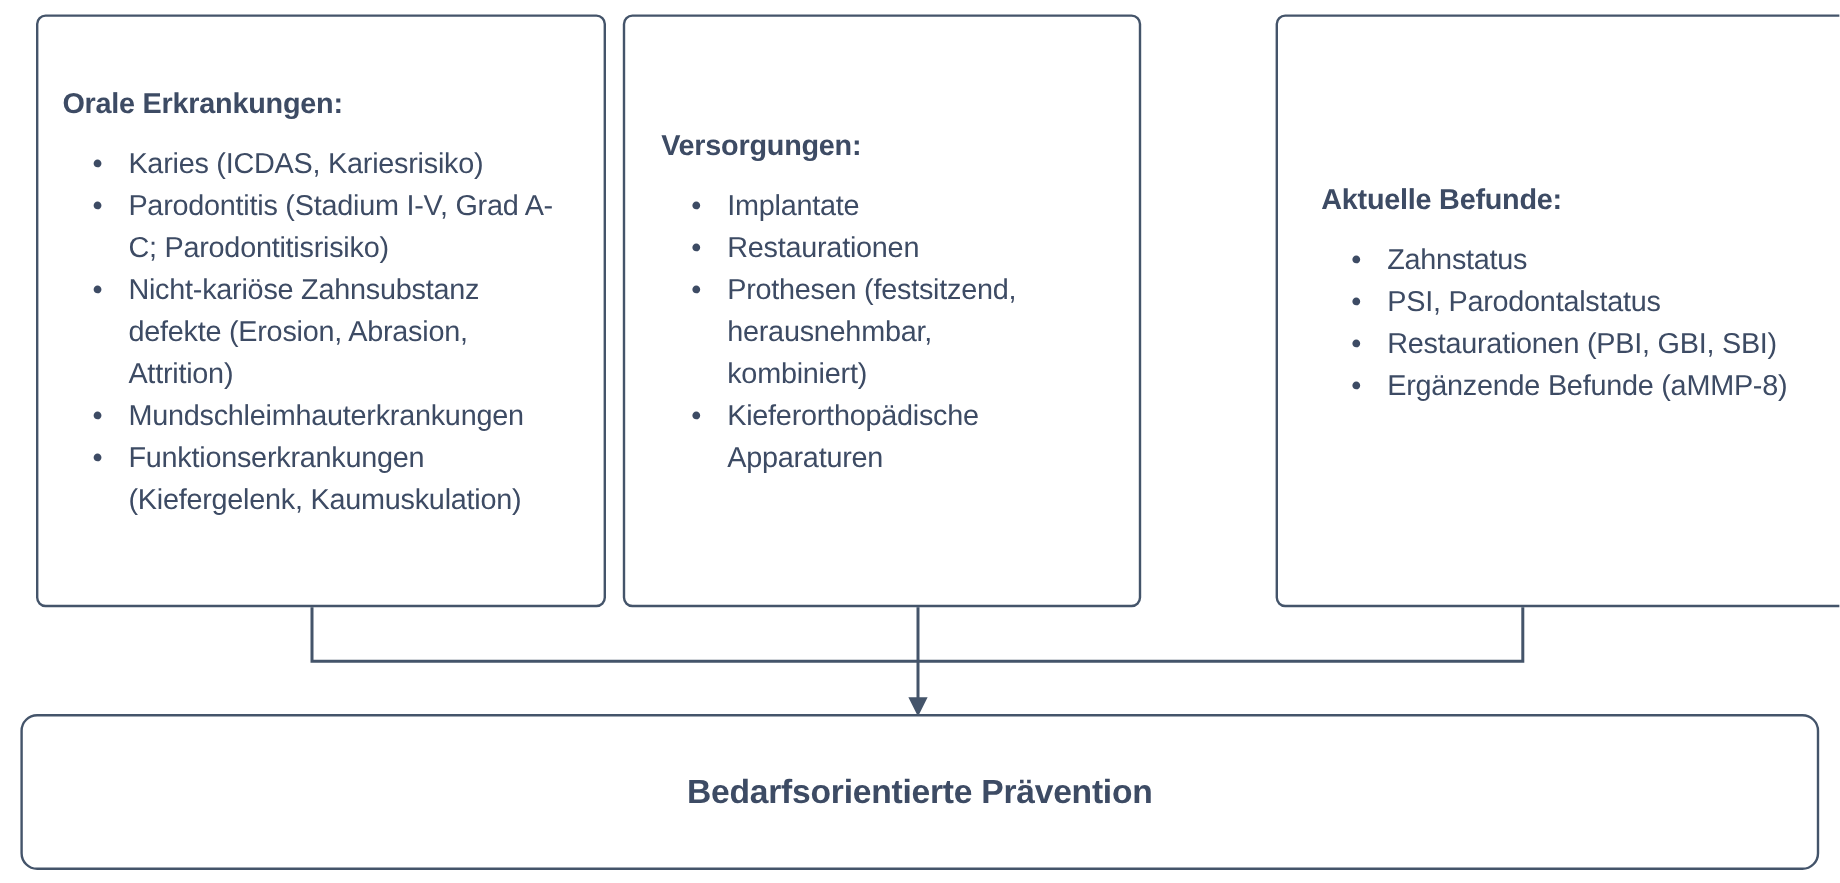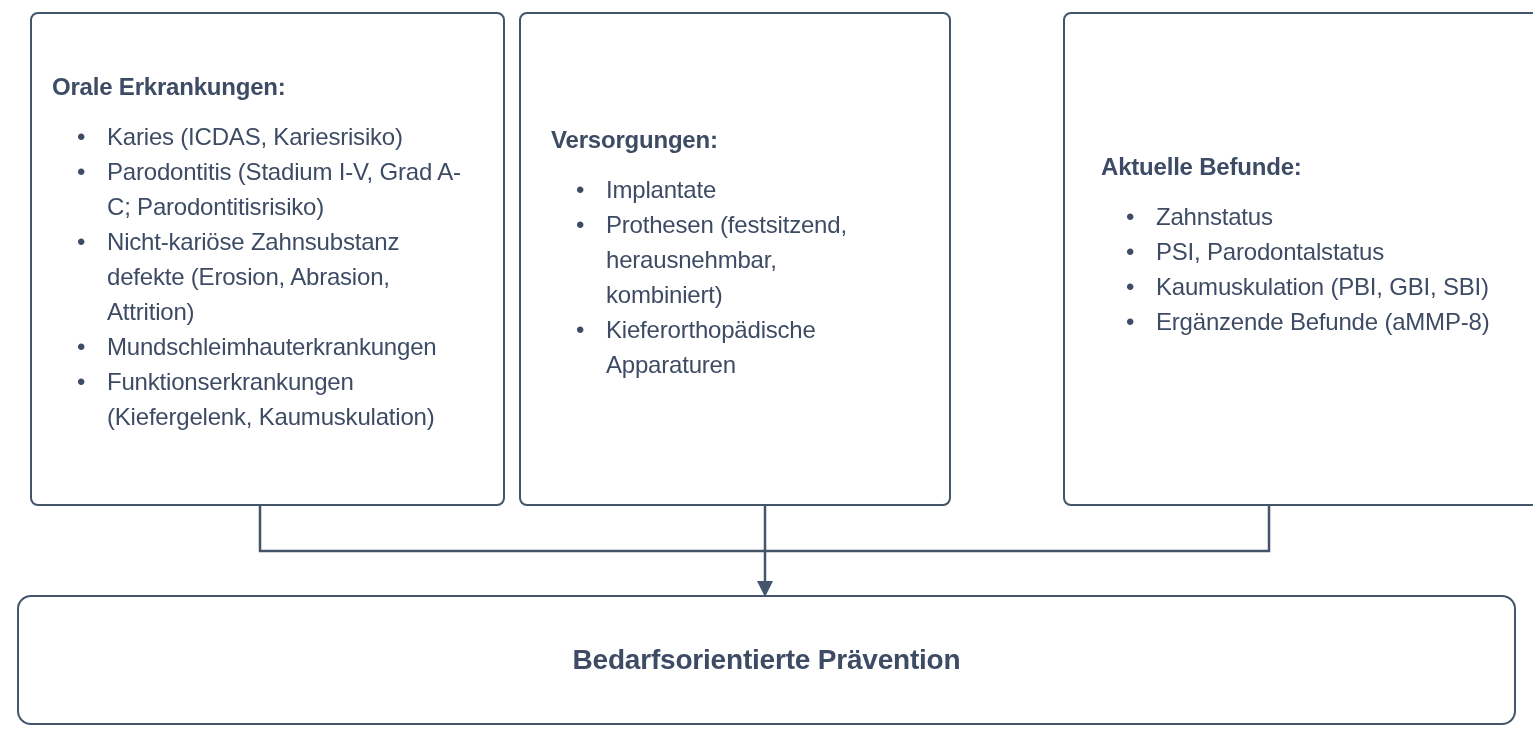--- a/index.html
+++ b/index.html
@@ -103,31 +103,32 @@
       <li>Nicht-kariöse Zahnsubstanz defekte (Erosion, Abrasion, Attrition)</li>
       <li>Mundschleimhauterkrankungen</li>
       <li>Funktionserkrankungen (Kiefergelenk, Kaumuskulation)</li>
     </ul>
   </div>
 
   <div class="box src-box box2">
     <h3 class="box-heading">Versorgungen:</h3>
     <ul class="bullet-list">
       <li>Implantate</li>
+      <li>Restaurationen</li>
       <li>Prothesen (festsitzend, herausnehmbar, kombiniert)</li>
       <li>Kieferorthopädische Apparaturen</li>
     </ul>
   </div>
 
   <div class="box src-box box3">
     <h3 class="box-heading">Aktuelle Befunde:</h3>
     <ul class="bullet-list">
       <li>Zahnstatus</li>
       <li>PSI, Parodontalstatus</li>
-      <li>Kaumuskulation (PBI, GBI, SBI)</li>
+      <li>Restaurationen (PBI, GBI, SBI)</li>
       <li>Ergänzende Befunde (aMMP-8)</li>
     </ul>
   </div>
 
   <div class="box result-box">
     <div class="result-label">Bedarfsorientierte Prävention</div>
   </div>
 
 </div>
 

